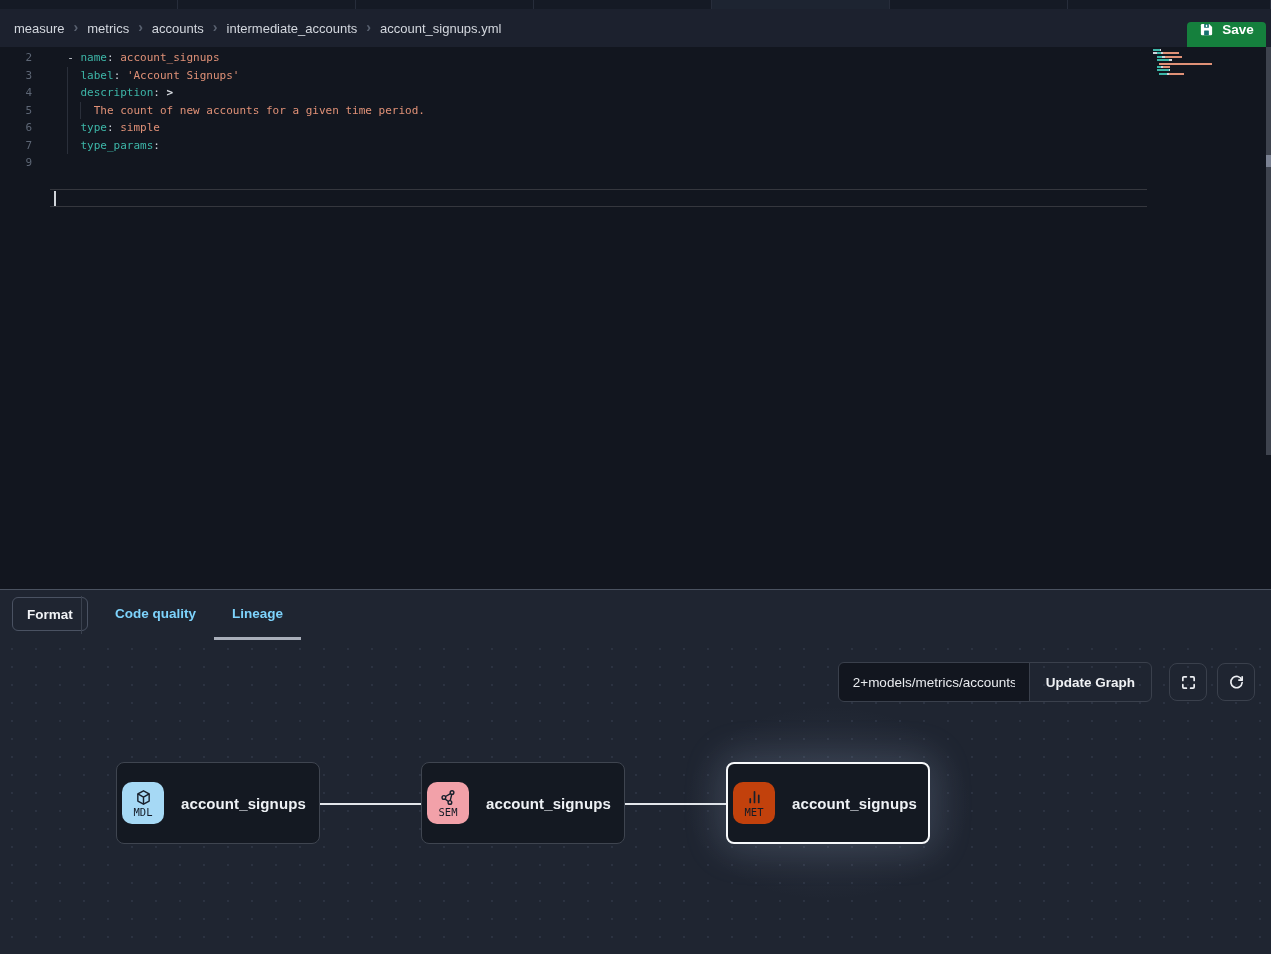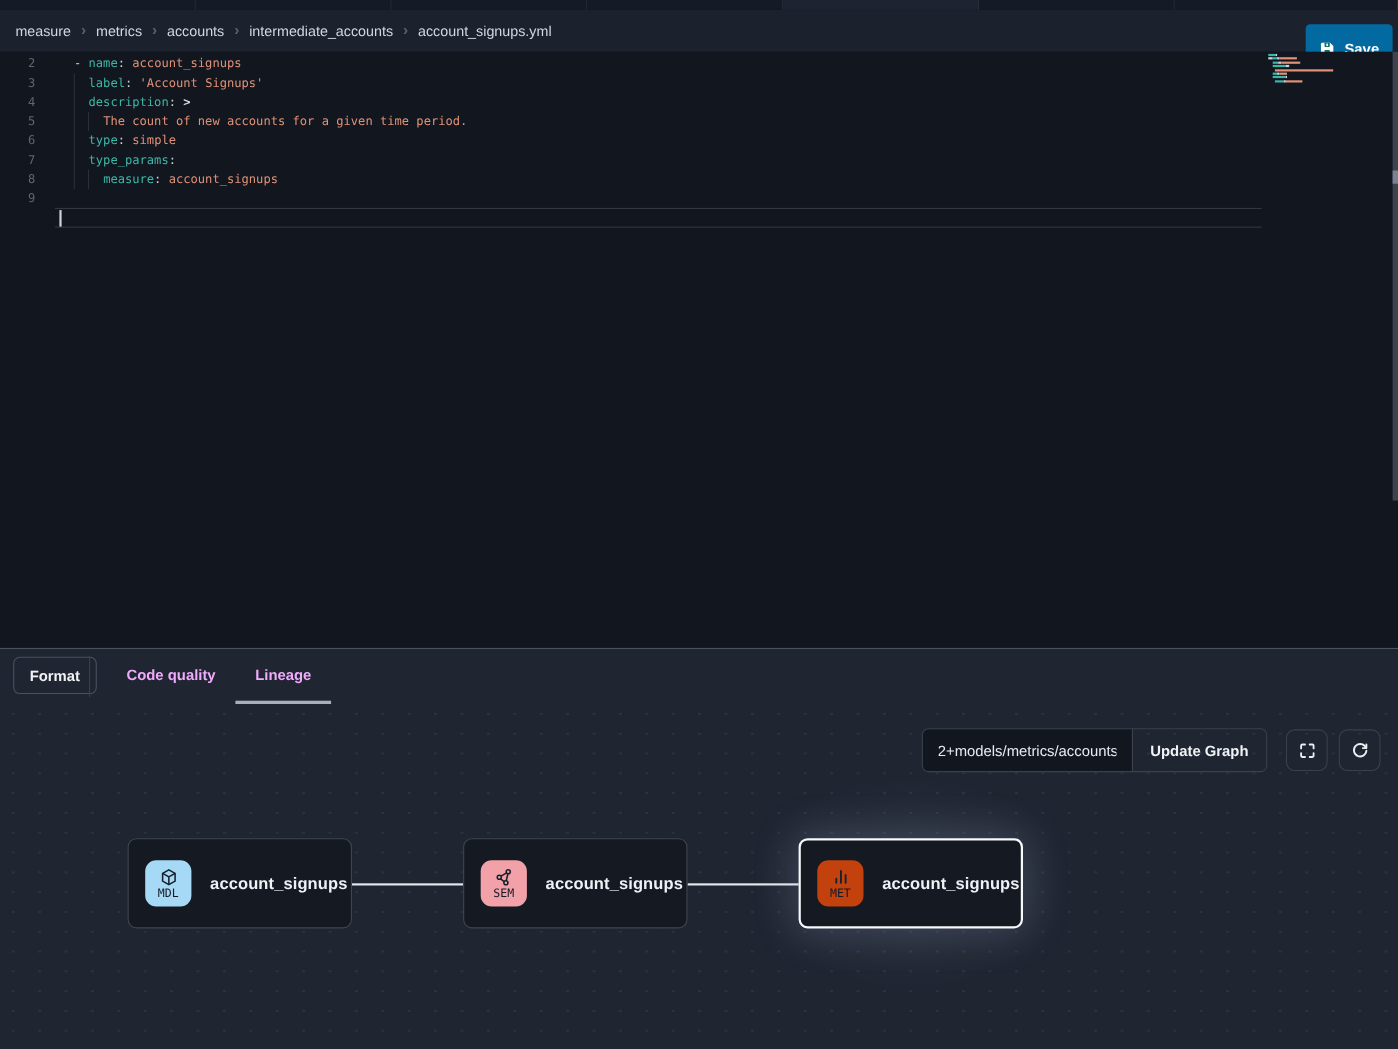--- a/index.html
+++ b/index.html
@@ -13,22 +13,22 @@
   .tabseg.active { background:#1d2431; }
   .tabseg:last-child { flex:1; }
 
   
   .crumbbar { position:absolute; left:0; top:9px; width:1271px; height:38px; background:#1c212e; }
   .breadcrumb { position:absolute; left:14px; top:0; height:38px; display:flex; align-items:center; gap:9px;
                 font-size:13px; color:#d3d7de; }
   .crumb { white-space:nowrap; }
   .crumb-sep { color:#596170; font-size:14px; font-weight:700; transform:translateY(-1px); }
   .save-btn { position:absolute; right:5px; top:13px; height:30px; width:79px; border:none; border-radius:4px;
-              background:#0369a1; color:#ffffff; font-family:"Liberation Sans",sans-serif; font-size:13.5px;
-              font-weight:700; display:flex; align-items:flex-end; justify-content:center; gap:8px; cursor:pointer; }
+              background:#15803d; color:#ffffff; font-family:"Liberation Sans",sans-serif; font-size:13.5px;
+              font-weight:700; display:flex; align-items:flex-start; justify-content:center; gap:8px; cursor:pointer; }
 
   
   .editor { position:absolute; left:0; top:47px; width:1271px; height:526px; background:#12161f; }
   .code { position:absolute; inset:0; padding-top:2px; font-family:"DejaVu Sans Mono", monospace;
           font-size:11px; line-height:17.5px; }
   .cline { position:relative; height:17.5px; white-space:pre; }
   .lnum { display:inline-block; width:32px; text-align:right; color:#5d6675; }
   .ltext { margin-left:22px; }
   .tok-key { color:#3db6a8; }
   .tok-val { color:#e09177; }
@@ -46,21 +46,21 @@
 
   
   .panel { position:absolute; left:0; top:573px; width:1271px; height:381px; background:#1f2531;
            border-top:1px solid #4a5260;margin-top:16px; }
   .phead { position:relative; height:50px; }
   .format-btn { position:absolute; left:12px; top:7px; height:34px; padding:0 14px; background:transparent;
                 border:1px solid #4a5262; border-radius:6px; color:#f0f2f5; font-family:"Liberation Sans",sans-serif;
                 font-size:13.5px; font-weight:700; cursor:pointer; }
   .vdiv { position:absolute; left:81px; top:6px; width:1px; height:38px; background:#3a414e; }
   .tabs { position:absolute; left:97px; top:0; height:50px; display:flex; }
-  .ptab { height:50px; padding:0 18px; display:flex; align-items:center; color:#f0abfc; font-size:13.5px;
+  .ptab { height:50px; padding:0 18px; display:flex; align-items:center; color:#7dd3fc; font-size:13.5px;
           font-weight:700; cursor:pointer; border-bottom:3px solid transparent; }
   .ptab.active { border-bottom-color:#a9afba; }
 
   
   .graph { position:absolute; left:0; top:50px; right:0; bottom:0;
            background-image:radial-gradient(circle, rgba(125,140,170,0.13) 1px, transparent 1.3px);
            background-size:24px 18px; }
   .controls { position:absolute; top:22px; right:16px; display:flex; align-items:center; }
   .selector { display:flex; margin-right:17px; }
   .selector input { width:192px; height:40px; background:#12161f; border:1px solid #3a404c;
@@ -69,21 +69,21 @@
   .update-btn { height:40px; margin-left:-1px; padding:0 16px; background:transparent; border:1px solid #3a404c;
                 border-radius:0 6px 6px 0; color:#f0f2f5; font-family:"Liberation Sans",sans-serif;
                 font-size:13.5px; font-weight:700; cursor:pointer; }
   .icon-btn { width:38px; height:38px; border:1px solid #3a404c; border-radius:8px; background:transparent;
               display:flex; align-items:center; justify-content:center; cursor:pointer; color:#eceef2; }
   .icon-btn + .icon-btn { margin-left:10px; }
   .edge { position:absolute; height:1.5px; background:#e3e6ea; }
   .node-glow { position:absolute; left:628px; top:28px; width:400px; height:270px; border-radius:50%;
                background:radial-gradient(closest-side, rgba(155,170,200,0.11), transparent 72%); }
   .node { position:absolute; top:122px; width:204px; height:82px; background:#141922; border:1px solid #3f4550;
-          border-radius:8px; display:flex; align-items:center; padding-left:15px; gap:17px; cursor:pointer; }
+          border-radius:8px; display:flex; align-items:center; padding-left:5px; gap:17px; cursor:pointer; }
   .node.selected { border:2px solid #f7f9fb; box-shadow:0 0 36px 8px rgba(170,185,215,0.16); }
   .badge { width:42px; height:42px; border-radius:10px; display:flex; flex-direction:column; align-items:center;
            justify-content:center; flex:0 0 auto; }
   .badge svg { display:block; }
   .badge-label { font-family:"DejaVu Sans Mono", monospace; font-size:10.5px; color:#141b26; line-height:12px; }
   .node-name { font-size:15px; font-weight:700; color:#eef1f5; letter-spacing:0.1px; }
 </style>
 </head>
 <body>
 
@@ -125,21 +125,20 @@
   </div>
 
   <div class="editor">
     <div class="code" id="code">
         <div class="cline"><span class="lnum">2</span><span class="ltext"><span class="tok-plain">  - </span><span class="tok-key">name</span><span class="tok-plain">: </span><span class="tok-val">account_signups</span></span></div>
         <div class="cline"><i class="guide" style="left: 67.24px;"></i><span class="lnum">3</span><span class="ltext"><span class="tok-plain">    </span><span class="tok-key">label</span><span class="tok-plain">: </span><span class="tok-val">'Account Signups'</span></span></div>
         <div class="cline"><i class="guide" style="left: 67.24px;"></i><span class="lnum">4</span><span class="ltext"><span class="tok-plain">    </span><span class="tok-key">description</span><span class="tok-plain">: </span><span class="tok-op">&gt;</span></span></div>
         <div class="cline"><i class="guide" style="left: 67.24px;"></i><i class="guide" style="left: 80.48px;"></i><span class="lnum">5</span><span class="ltext"><span class="tok-plain">      </span><span class="tok-val">The count of new accounts for a given time period.</span></span></div>
         <div class="cline"><i class="guide" style="left: 67.24px;"></i><span class="lnum">6</span><span class="ltext"><span class="tok-plain">    </span><span class="tok-key">type</span><span class="tok-plain">: </span><span class="tok-val">simple</span></span></div>
         <div class="cline"><i class="guide" style="left: 67.24px;"></i><span class="lnum">7</span><span class="ltext"><span class="tok-plain">    </span><span class="tok-key">type_params</span><span class="tok-plain">:</span></span></div>
-        <div class="cline"><i class="guide" style="left: 67.24px;"></i><i class="guide" style="left: 80.48px;"></i><span class="lnum">8</span><span class="ltext"><span class="tok-plain">      </span><span class="tok-key">measure</span><span class="tok-plain">: </span><span class="tok-val">account_signups</span></span></div>
         <div class="cline"><span class="lnum">9</span><span class="ltext"></span></div>
       </div>
     <div class="curline" id="curline" style="top: 142px;"></div>
     <div class="cursor" id="cursor" style="left: 54px; top: 143.5px;"></div>
     <div class="minimap" id="minimap">
         <div class="mrow">
           <span class="mseg" style="width: 7.35px; background: rgb(61, 182, 168);"></span>
           <span class="mseg" style="width: 1.05px; background: rgb(207, 212, 219);"></span>
         </div>
         <div class="mrow">

